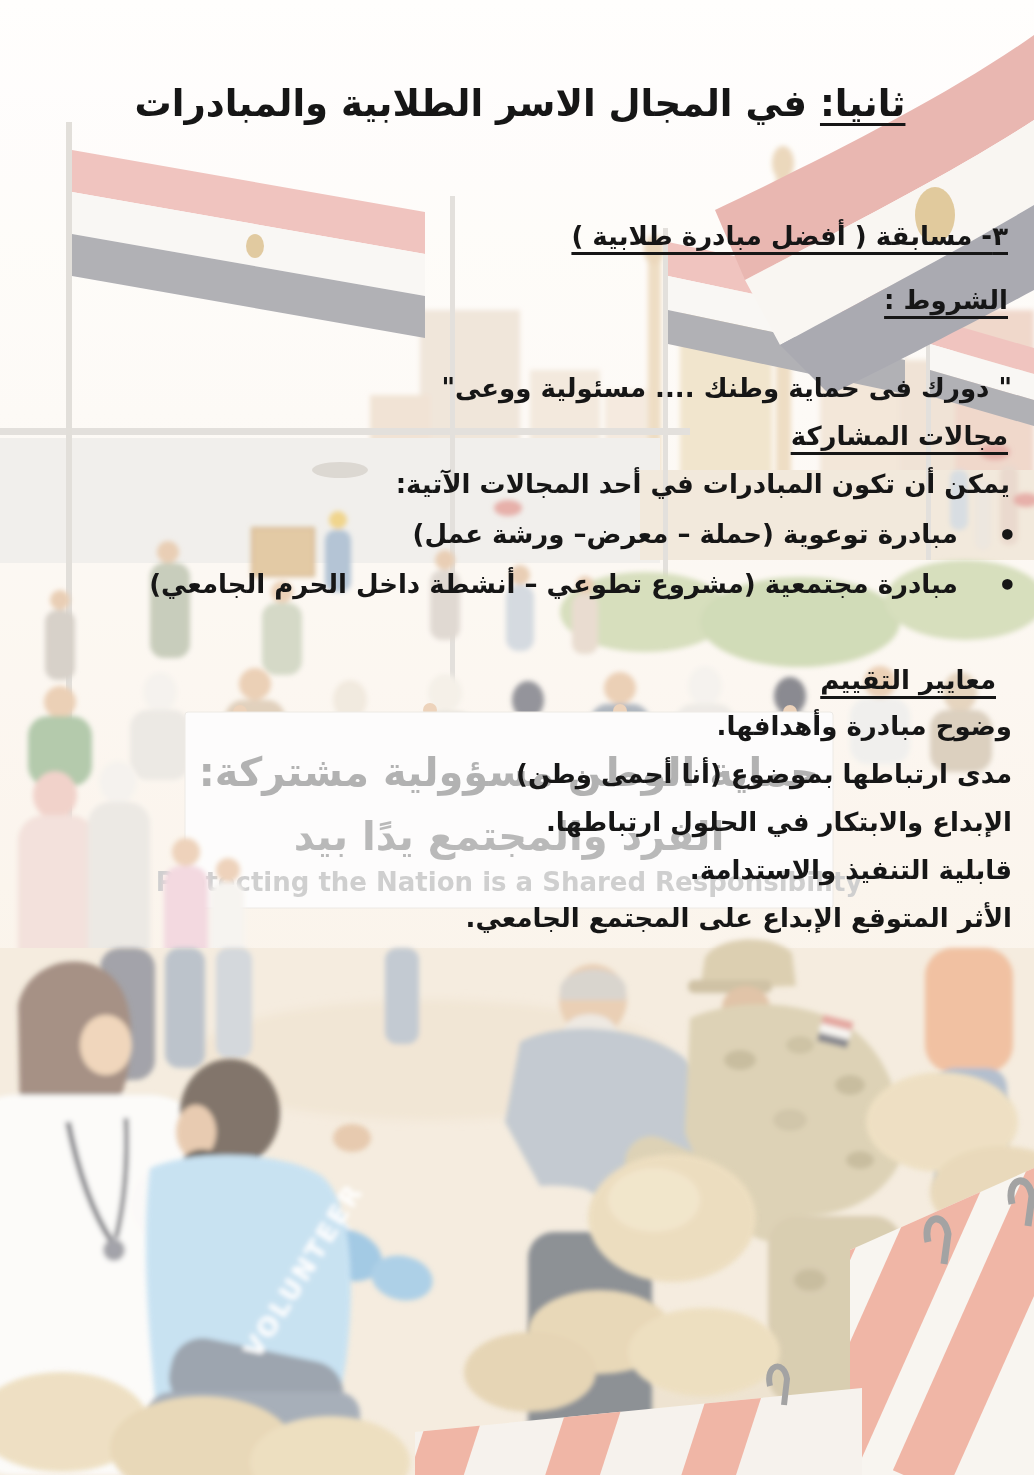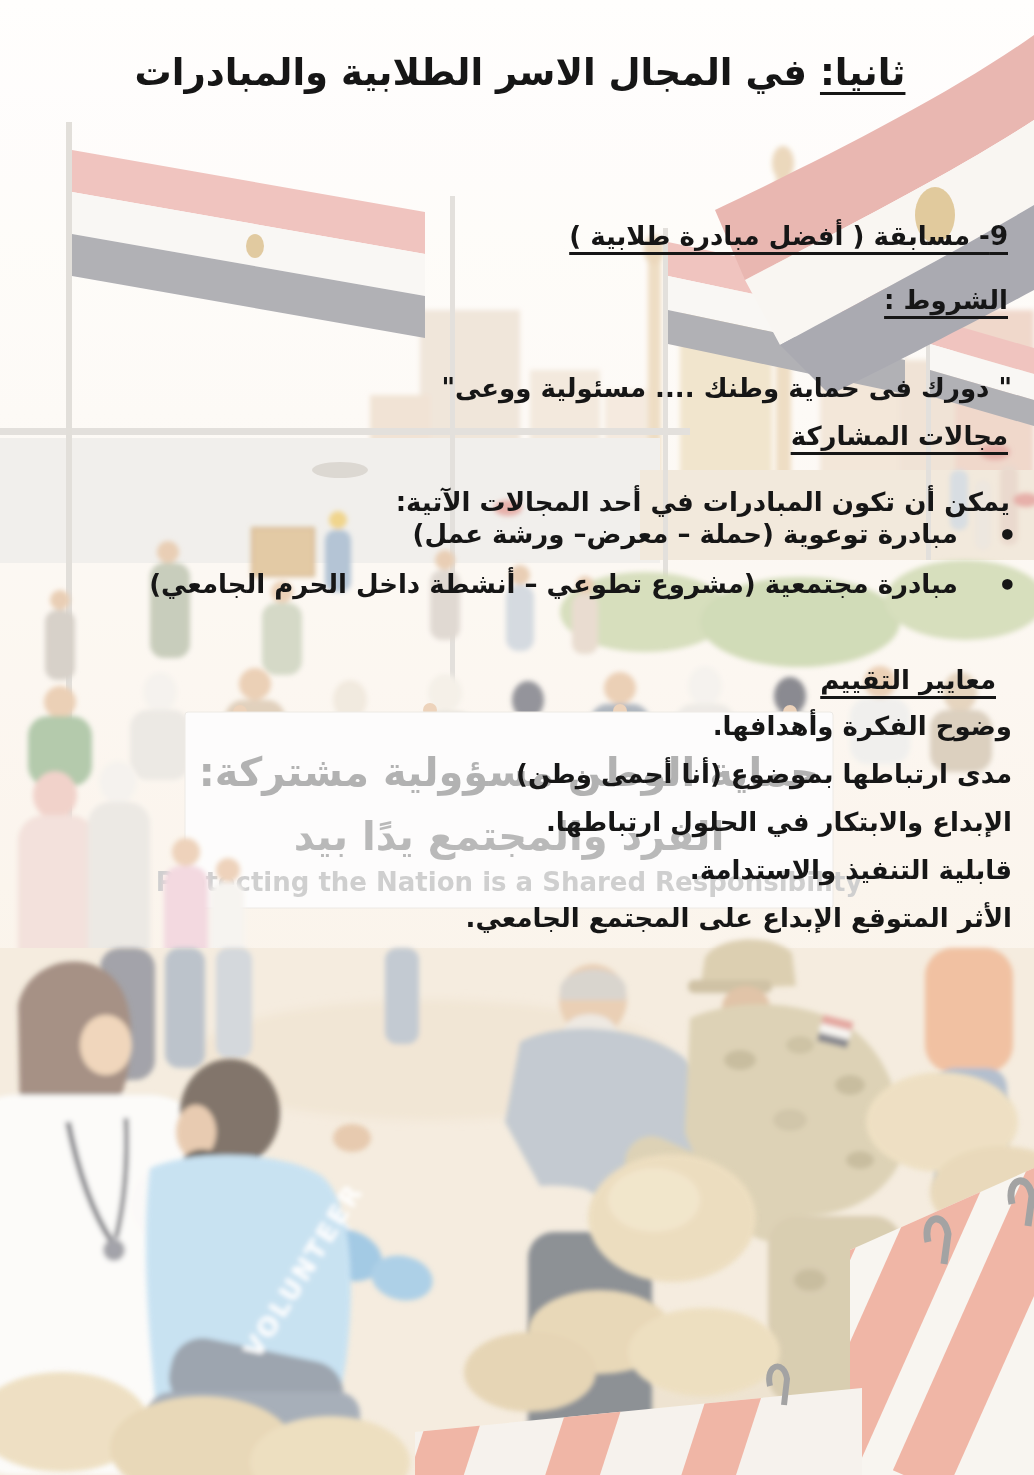--- a/index.html
+++ b/index.html
@@ -10,21 +10,21 @@
     background:linear-gradient(180deg,#fffefd 0%,#fdf9f4 28%,#faf2e8 60%,#f6ebdc 100%);
     font-family:"DejaVu Sans",sans-serif;
   }
   #scene{position:absolute;left:0;top:0;width:1034px;height:1475px;}
   .doc-line{
     position:absolute;direction:rtl;white-space:nowrap;
     font-weight:bold;color:#161616;font-size:26px;line-height:1.25;
     font-family:"DejaVu Sans",sans-serif;
   }
   .u{text-decoration:underline;text-decoration-thickness:2.5px;text-underline-offset:7px;}
-  .title-line{font-size:37px;left:90px;width:860px;text-align:center;}
+  .title-line{font-size:37px;left:90px;width:860px;text-align:center;margin-top:31px;}
   .bullet-row .dot{margin-left:40px;font-size:30px;vertical-align:middle;}
 </style>
 </head>
 <body>
 
 <div id="page">
 
   <svg id="scene" viewBox="0 0 1034 1475" xmlns="http://www.w3.org/2000/svg" aria-hidden="true">
     <defs>
       <filter id="soft" x="-20%" y="-20%" width="140%" height="140%">
@@ -274,39 +274,39 @@
       </g>
     </g>
 
     <rect x="0" y="0" width="1034" height="1475" fill="#ffffff" opacity="0.22"></rect>
   </svg>
 
   <div class="doc-line title-line" style="top:50px;">
     <span class="u">ثانيا:</span><span> في المجال الاسر الطلابية والمبادرات</span>
   </div>
 
-  <div class="doc-line u" style="top:220px;right:26px;">9- مسابقة ( أفضل مبادرة طلابية )</div>
+  <div class="doc-line u" style="top:220px;right:26px;">٣- مسابقة ( أفضل مبادرة طلابية )</div>
 
   <div class="doc-line u" style="top:284px;right:26px;">الشروط :</div>
 
 
   <div class="doc-line" style="top:372px;right:22px;">" دورك فى حماية وطنك .... مسئولية ووعى"</div>
 
   <div class="doc-line u" style="top:420px;right:26px;">مجالات المشاركة</div>
 
-  <div class="doc-line" style="top:468px;right:24px;margin-top:18px;">يمكن أن تكون المبادرات في أحد المجالات الآتية:</div>
+  <div class="doc-line" style="top:468px;right:24px;">يمكن أن تكون المبادرات في أحد المجالات الآتية:</div>
 
   <div class="doc-line bullet-row" style="top:517px;right:17px;">
     <span class="dot">•</span><span>مبادرة توعوية (حملة – معرض– ورشة عمل)</span>
   </div>
   <div class="doc-line bullet-row" style="top:567px;right:17px;">
     <span class="dot">•</span><span>مبادرة مجتمعية (مشروع تطوعي – أنشطة داخل الحرم الجامعي)</span>
   </div>
 
   <div class="doc-line u" style="top:664px;right:38px;">معايير التقييم</div>
 
-  <div class="doc-line" style="top:710px;right:22px;">وضوح الفكرة وأهدافها.</div>
+  <div class="doc-line" style="top:710px;right:22px;">وضوح مبادرة وأهدافها.</div>
   <div class="doc-line" style="top:758px;right:22px;">مدى ارتباطها بموضوع (أنا أحمى وطن)</div>
   <div class="doc-line" style="top:806px;right:22px;">الإبداع والابتكار في الحلول ارتباطها.</div>
   <div class="doc-line" style="top:854px;right:22px;">قابلية التنفيذ والاستدامة.</div>
   <div class="doc-line" style="top:902px;right:22px;">الأثر المتوقع الإبداع على المجتمع الجامعي.</div>
 
 </div>
 
 </body></html>

